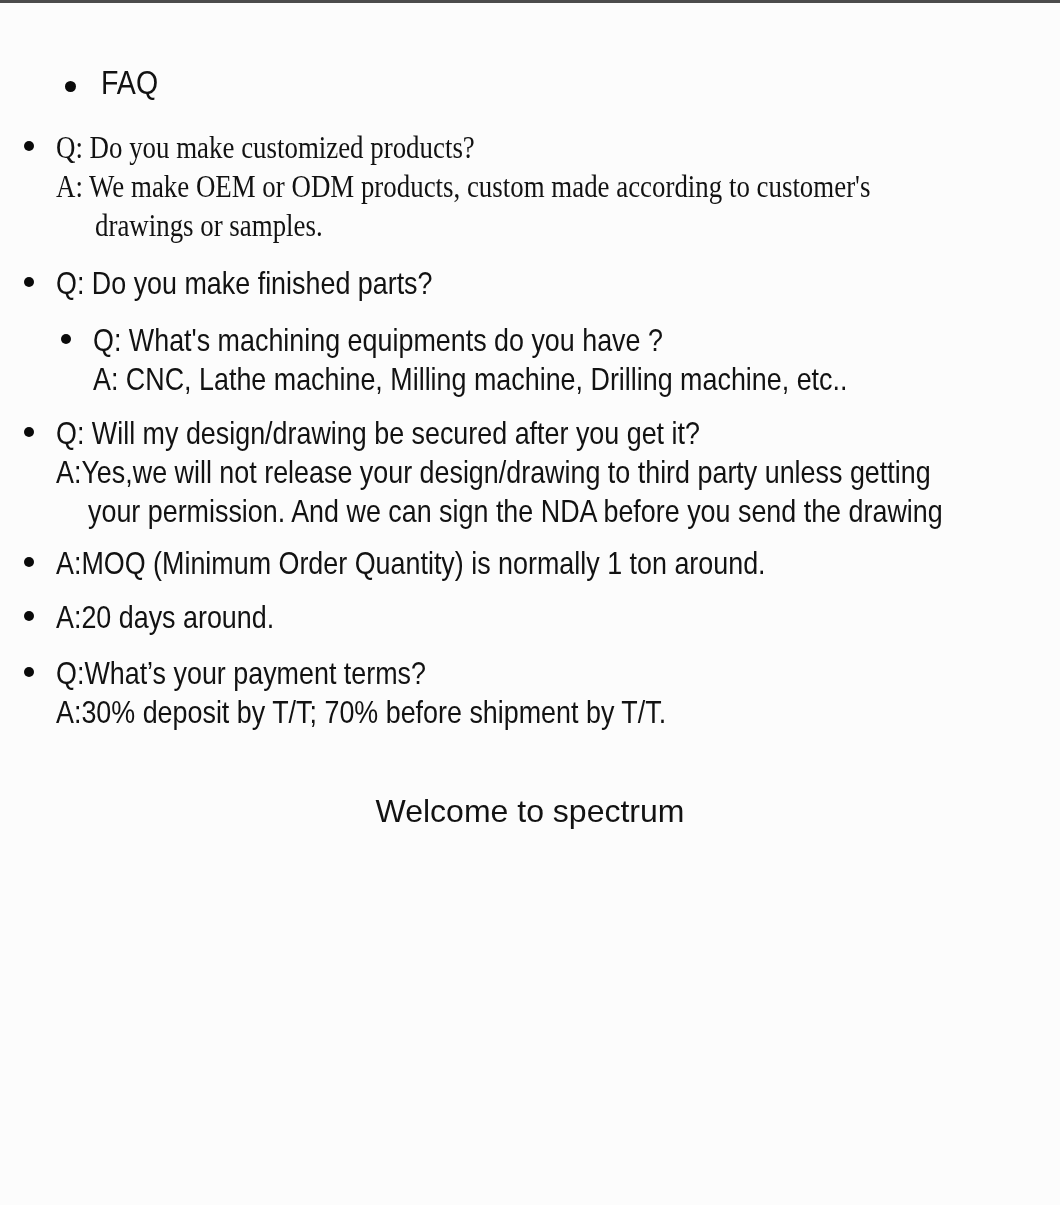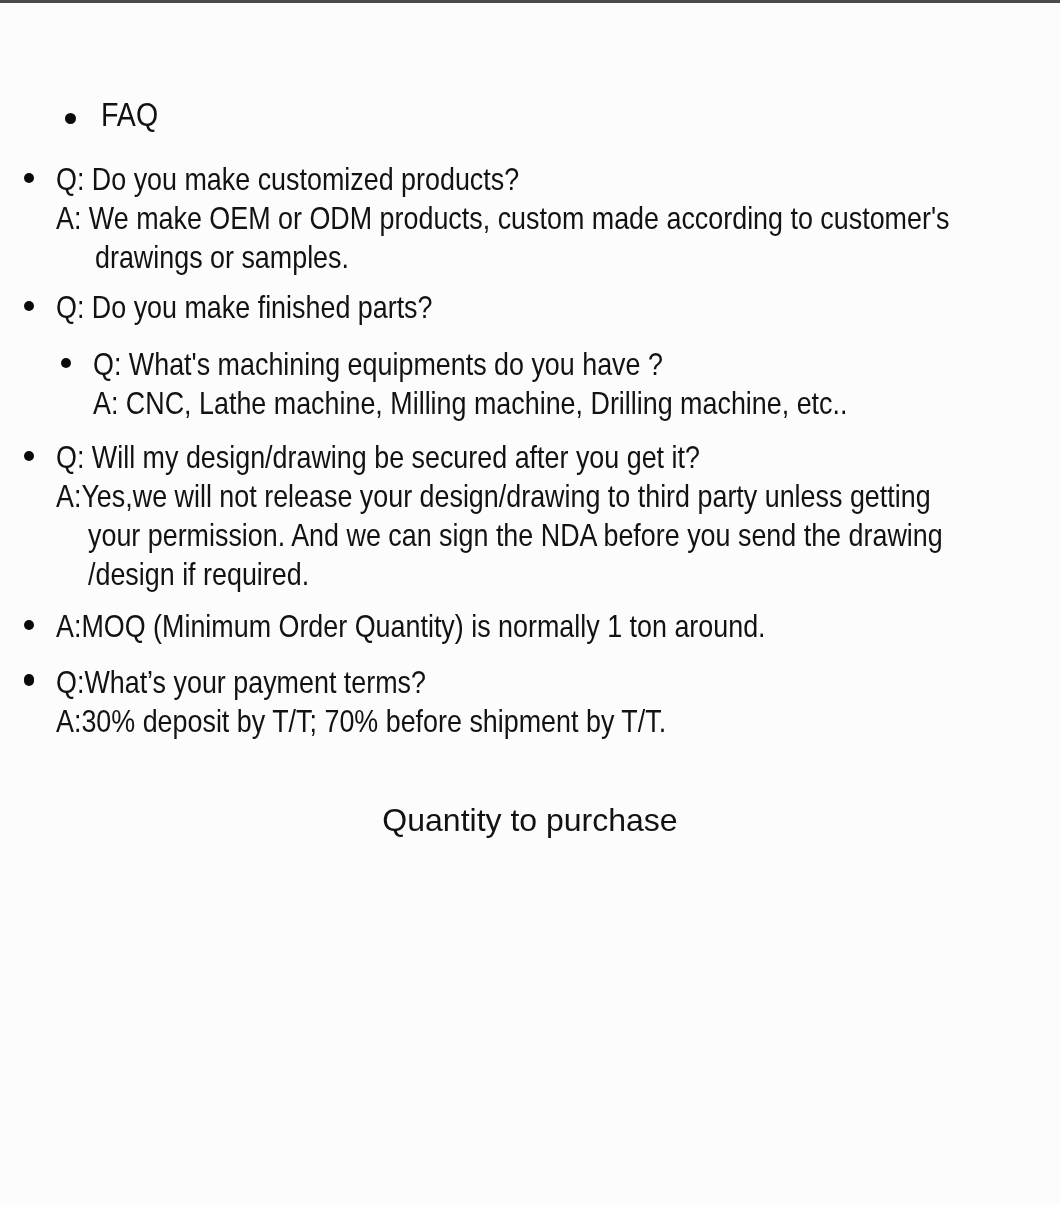--- a/index.html
+++ b/index.html
@@ -12,21 +12,21 @@
     font-family: "Liberation Sans", sans-serif;
     overflow: hidden;
     position: relative;
   }
   .top-bar {
     height: 3px;
     width: 100%;
     background: #4c4c4c;
   }
   .doc {
-    padding: 91px 30px 0 56px;
+    padding: 59px 30px 0 56px;
   }
   .line {
     height: 39px;
     line-height: 39px;
     font-size: 32px;
     white-space: nowrap;
   }
   
   .cnd {
     display: inline-block;
@@ -55,22 +55,22 @@
     position: absolute;
     left: -32px;
     top: 13px;
     width: 10px;
     height: 10px;
     border-radius: 50%;
     background: #0a0a0a;
   }
   .ind-a { padding-left: 39px; } 
   .ind-b { padding-left: 32px; } 
-  .m26 { margin-top: 26px; }
-  .m19 { margin-top: 11px; }
+  .m26 { margin-top: 26px; font-family: Liberation Serif, serif; }
+  .m19 { margin-top: 19px; }
   .m18 { margin-top: 18px; margin-left: 37px; }
   .m17 { margin-top: 17px; }
   .m15 { margin-top: 15px; }
   .m13 { margin-top: 13px; }
   .m12 { margin-top: 12px; }
   .footer-line {
     margin-top: 57px;
     height: 44px;
     line-height: 44px;
     font-size: 32px;
@@ -107,34 +107,34 @@
     <div class="line"><span class="cnd">Q: What's machining equipments do you have ?</span></div>
     <div class="line"><span class="cnd">A: CNC, Lathe machine, Milling machine, Drilling machine, etc..</span></div>
   </div>
 
 
   <div class="qa m15">
     <span class="bullet"></span>
     <div class="line"><span class="cnd">Q: Will my design/drawing be secured after you get it?</span></div>
     <div class="line"><span class="cnd">A:Yes,we will not release your design/drawing to third party unless getting</span></div>
     <div class="line ind-b"><span class="cnd">your permission. And we can sign the NDA before you send the drawing</span></div>
-    <div class="line ind-b"><span class="cnd">/design if required.</span></div>
   </div>
 
 
   <div class="qa m13">
     <span class="bullet"></span>
     <div class="line"><span class="cnd">A:MOQ (Minimum Order Quantity) is normally 1 ton around.</span></div>
   </div>
 
   <div class="qa m15">
     <span class="bullet"></span>
+    <div class="line"><span class="cnd">A:20 days around.</span></div>
   </div>
 
   <div class="qa m17">
     <span class="bullet"></span>
     <div class="line"><span class="cnd">Q:What’s your payment terms?</span></div>
     <div class="line"><span class="cnd">A:30% deposit by T/T; 70% before shipment by T/T.</span></div>
   </div>
 
-  <div class="footer-line">Quantity to purchase</div>
+  <div class="footer-line">Welcome to spectrum</div>
 
 </div>
 
 </body></html>

